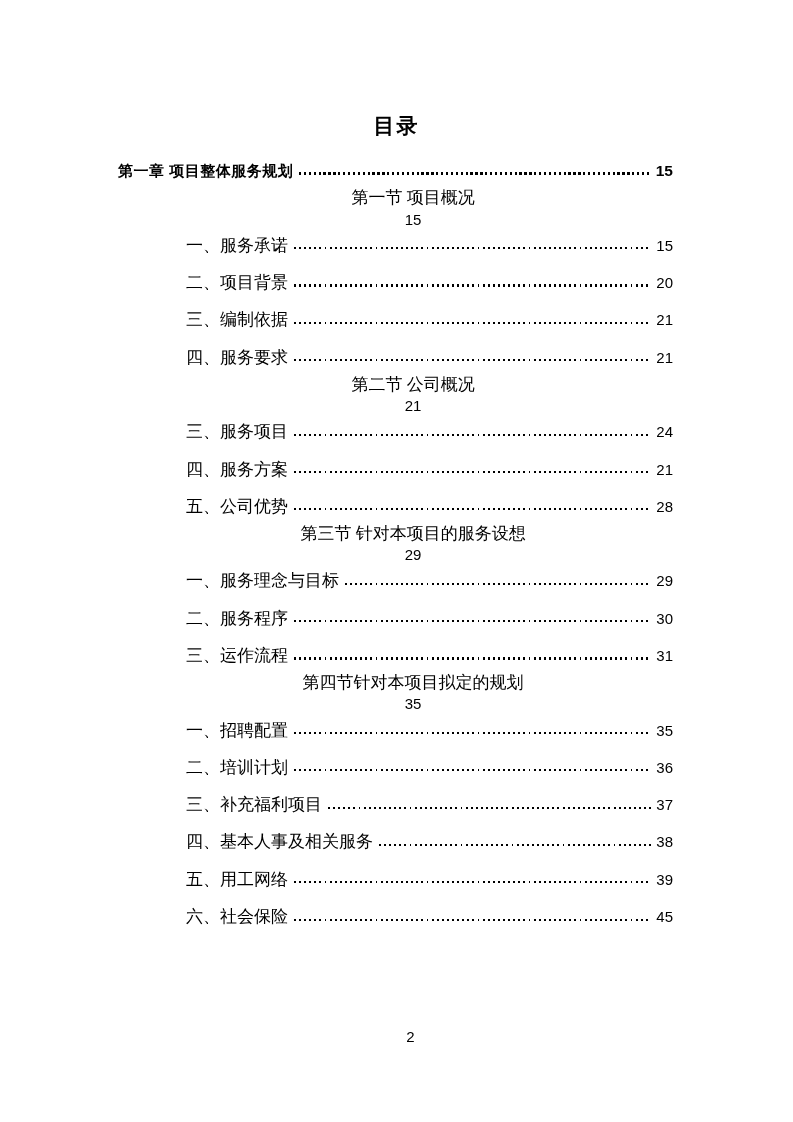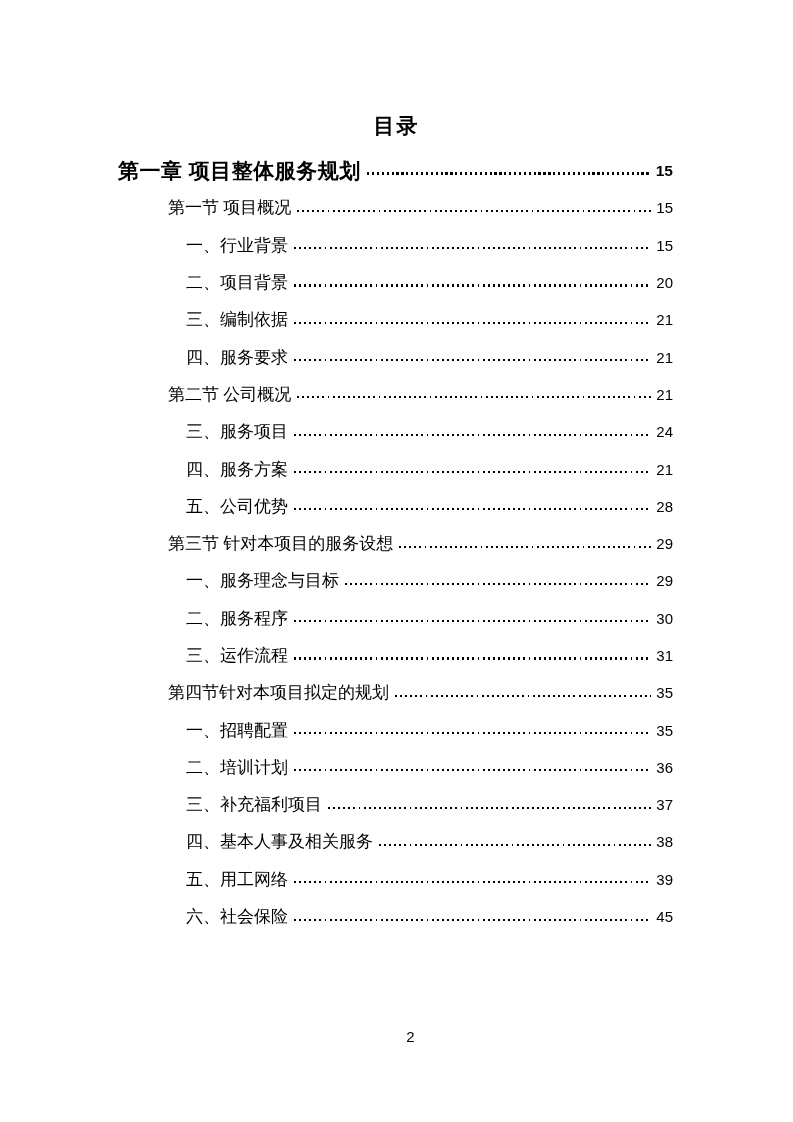--- a/index.html
+++ b/index.html
@@ -63,34 +63,34 @@
   .toc-row .pagenum {
     flex: 0 0 auto;
     font-family: "Liberation Sans", "DejaVu Sans", sans-serif;
     font-size: 15px;
     white-space: nowrap;
   }
   
   .toc-row.level-chapter .label {
     font-family: "Liberation Sans", "DejaVu Sans", sans-serif;
     font-weight: 700;
-    font-size: 21px;
+    font-size: 15px;
     letter-spacing: 0.5px;
   }
   .toc-row.level-chapter .pagenum {
     font-weight: 700;
     font-size: 15.5px;
   }
   .toc-row.level-chapter .leader {
     height: 2.8px;
     background: repeating-linear-gradient(to right,
       #000000 0px, #000000 2.2px,
       transparent 2.2px, transparent 4.9px);
   }
-  .toc-row.level-section { margin-left: 50px; }
+  .toc-row.level-section { margin-left: 35px; flex-direction: column; }
   .toc-row.level-item    { margin-left: 68px; }
   .footer {
     position: absolute;
     top: 1028px;
     left: 14px;
     width: 793px;
     text-align: center;
   }
   .footer .page-num {
     font-family: "Liberation Sans", "DejaVu Sans", sans-serif;
@@ -109,21 +109,21 @@
     <span class="label">第一章 项目整体服务规划</span>
     <span class="leader"></span>
     <span class="pagenum">15</span>
   </div>
       <div class="toc-row level-section">
     <span class="label">第一节 项目概况</span>
     <span class="leader"></span>
     <span class="pagenum">15</span>
   </div>
       <div class="toc-row level-item">
-    <span class="label">一、行业背景</span>
+    <span class="label">一、服务承诺</span>
     <span class="leader"></span>
     <span class="pagenum">15</span>
   </div>
       <div class="toc-row level-item">
     <span class="label">二、项目背景</span>
     <span class="leader"></span>
     <span class="pagenum">20</span>
   </div>
       <div class="toc-row level-item">
     <span class="label">三、编制依据</span>

